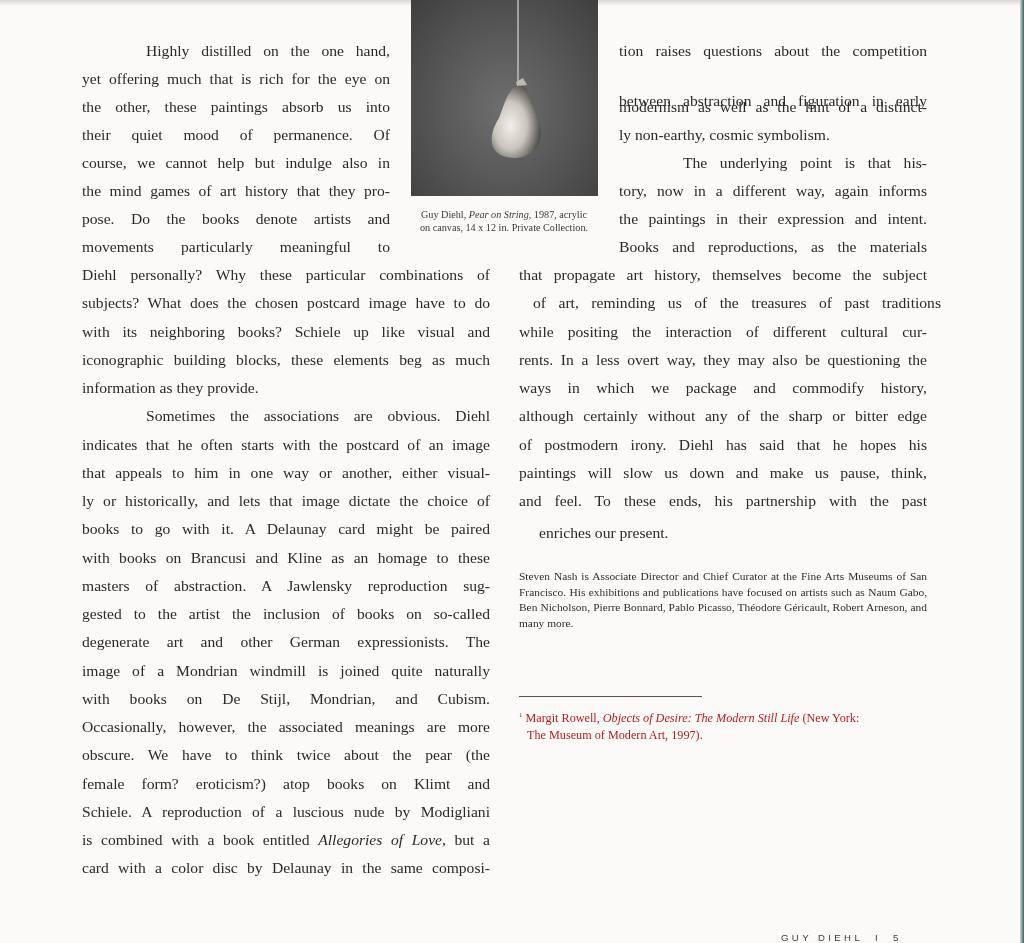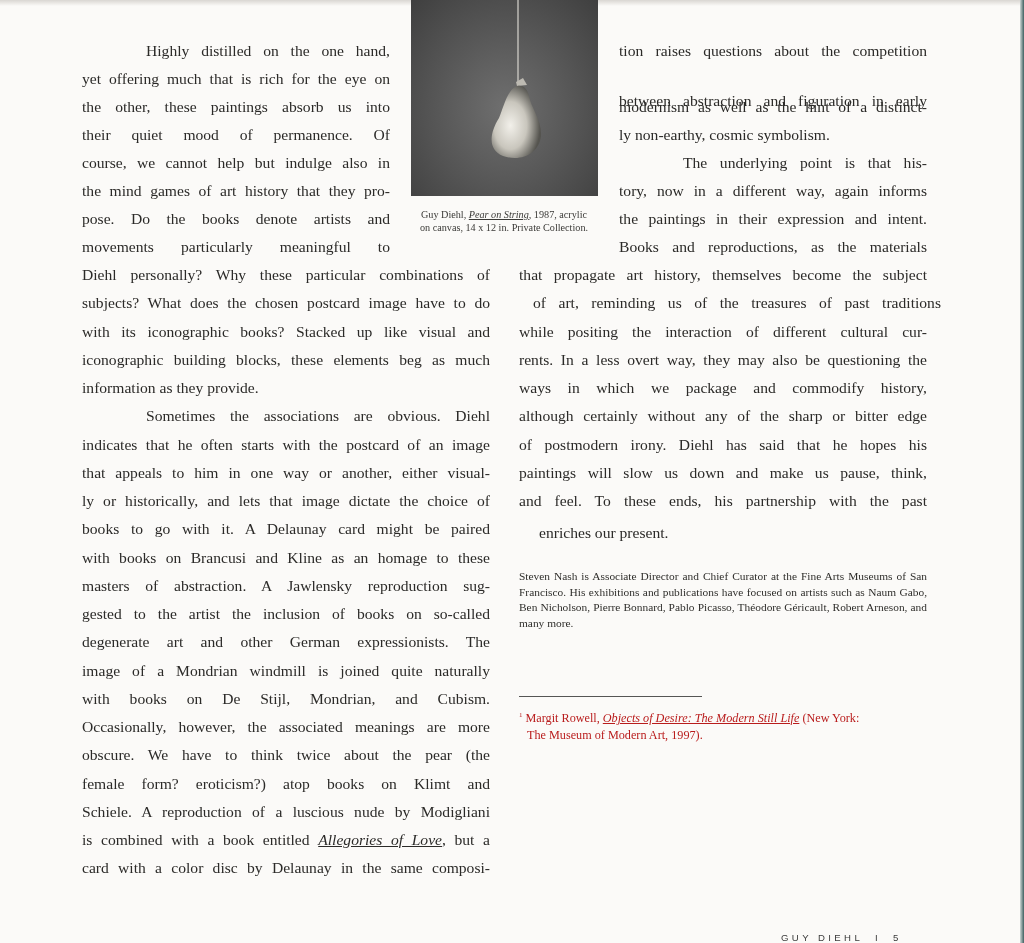--- a/index.html
+++ b/index.html
@@ -51,21 +51,21 @@
       position: absolute; left: 519px; top: 707px; width: 410px;
       font-size: 12.2px; line-height: 16.5px; color: #b91c1c;
     }
     .footnote .num { font-size: 7px; vertical-align: super; margin-right: 3px; }
     .footnote .indent2 { display: block; padding-left: 8px; }
     .footer {
       position: absolute; left: 781px; top: 932px;
       font-family: "Liberation Sans", "DejaVu Sans", sans-serif;
       font-size: 9.6px; letter-spacing: 3.4px; color: #3b3b3b;
     }
-    i { font-style: italic; text-decoration: underline; }
+    i { font-style: italic; }
   </style>
 </head>
 <body>
 
 <div class="top-shade"></div>
 <div class="right-edge"></div>
 
 <div class="figure">
   <svg width="187" height="196" viewBox="0 0 187 196">
     <defs>
@@ -89,21 +89,21 @@
 <div class="line col-left" style="top:65px;width:308px;">yet offering much that is rich for the eye on</div>
 <div class="line col-left" style="top:93px;width:308px;">the other, these paintings absorb us into</div>
 <div class="line col-left" style="top:121px;width:308px;">their quiet mood of permanence. Of</div>
 <div class="line col-left" style="top:149px;width:308px;">course, we cannot help but indulge also in</div>
 <div class="line col-left" style="top:177px;width:308px;">the mind games of art history that they pro-</div>
 <div class="line col-left" style="top:205px;width:308px;">pose. Do the books denote artists and</div>
 <div class="line col-left" style="top:233px;width:308px;">movements particularly meaningful to</div>
 
 <div class="line col-left" style="top:261px;width:408px;">Diehl personally? Why these particular combinations of</div>
 <div class="line col-left" style="top:289px;width:408px;">subjects? What does the chosen postcard image have to do</div>
-<div class="line col-left" style="top:318px;width:408px;">with its iconographic books? Stacked up like visual and</div>
+<div class="line col-left" style="top:318px;width:408px;">with its neighboring books? Schiele up like visual and</div>
 <div class="line col-left" style="top:346px;width:408px;">iconographic building blocks, these elements beg as much</div>
 <div class="line col-left last" style="top:374px;width:408px;">information as they provide.</div>
 <div class="line col-left indent" style="top:402px;width:408px;">Sometimes the associations are obvious. Diehl</div>
 <div class="line col-left" style="top:431px;width:408px;">indicates that he often starts with the postcard of an image</div>
 <div class="line col-left" style="top:459px;width:408px;">that appeals to him in one way or another, either visual-</div>
 <div class="line col-left" style="top:487px;width:408px;">ly or historically, and lets that image dictate the choice of</div>
 <div class="line col-left" style="top:515px;width:408px;">books to go with it. A Delaunay card might be paired</div>
 <div class="line col-left" style="top:544px;width:408px;">with books on Brancusi and Kline as an homage to these</div>
 <div class="line col-left" style="top:572px;width:408px;">masters of abstraction. A Jawlensky reproduction sug-</div>
 <div class="line col-left" style="top:600px;width:408px;">gested to the artist the inclusion of books on so-called</div>

